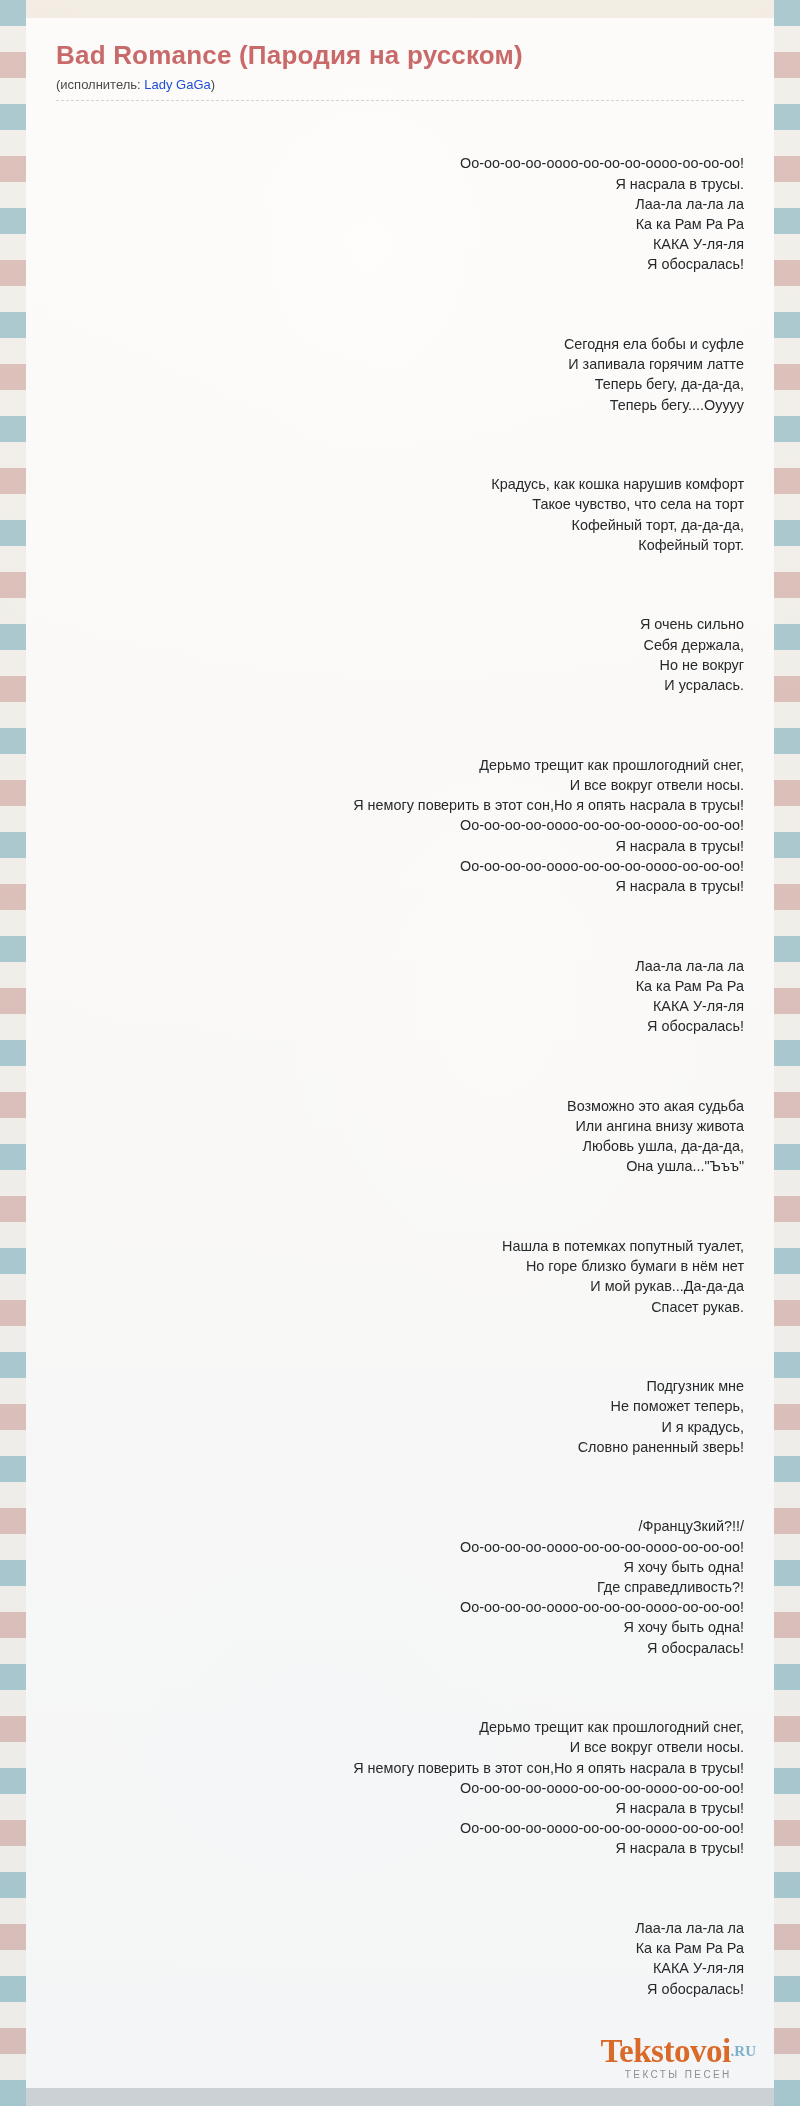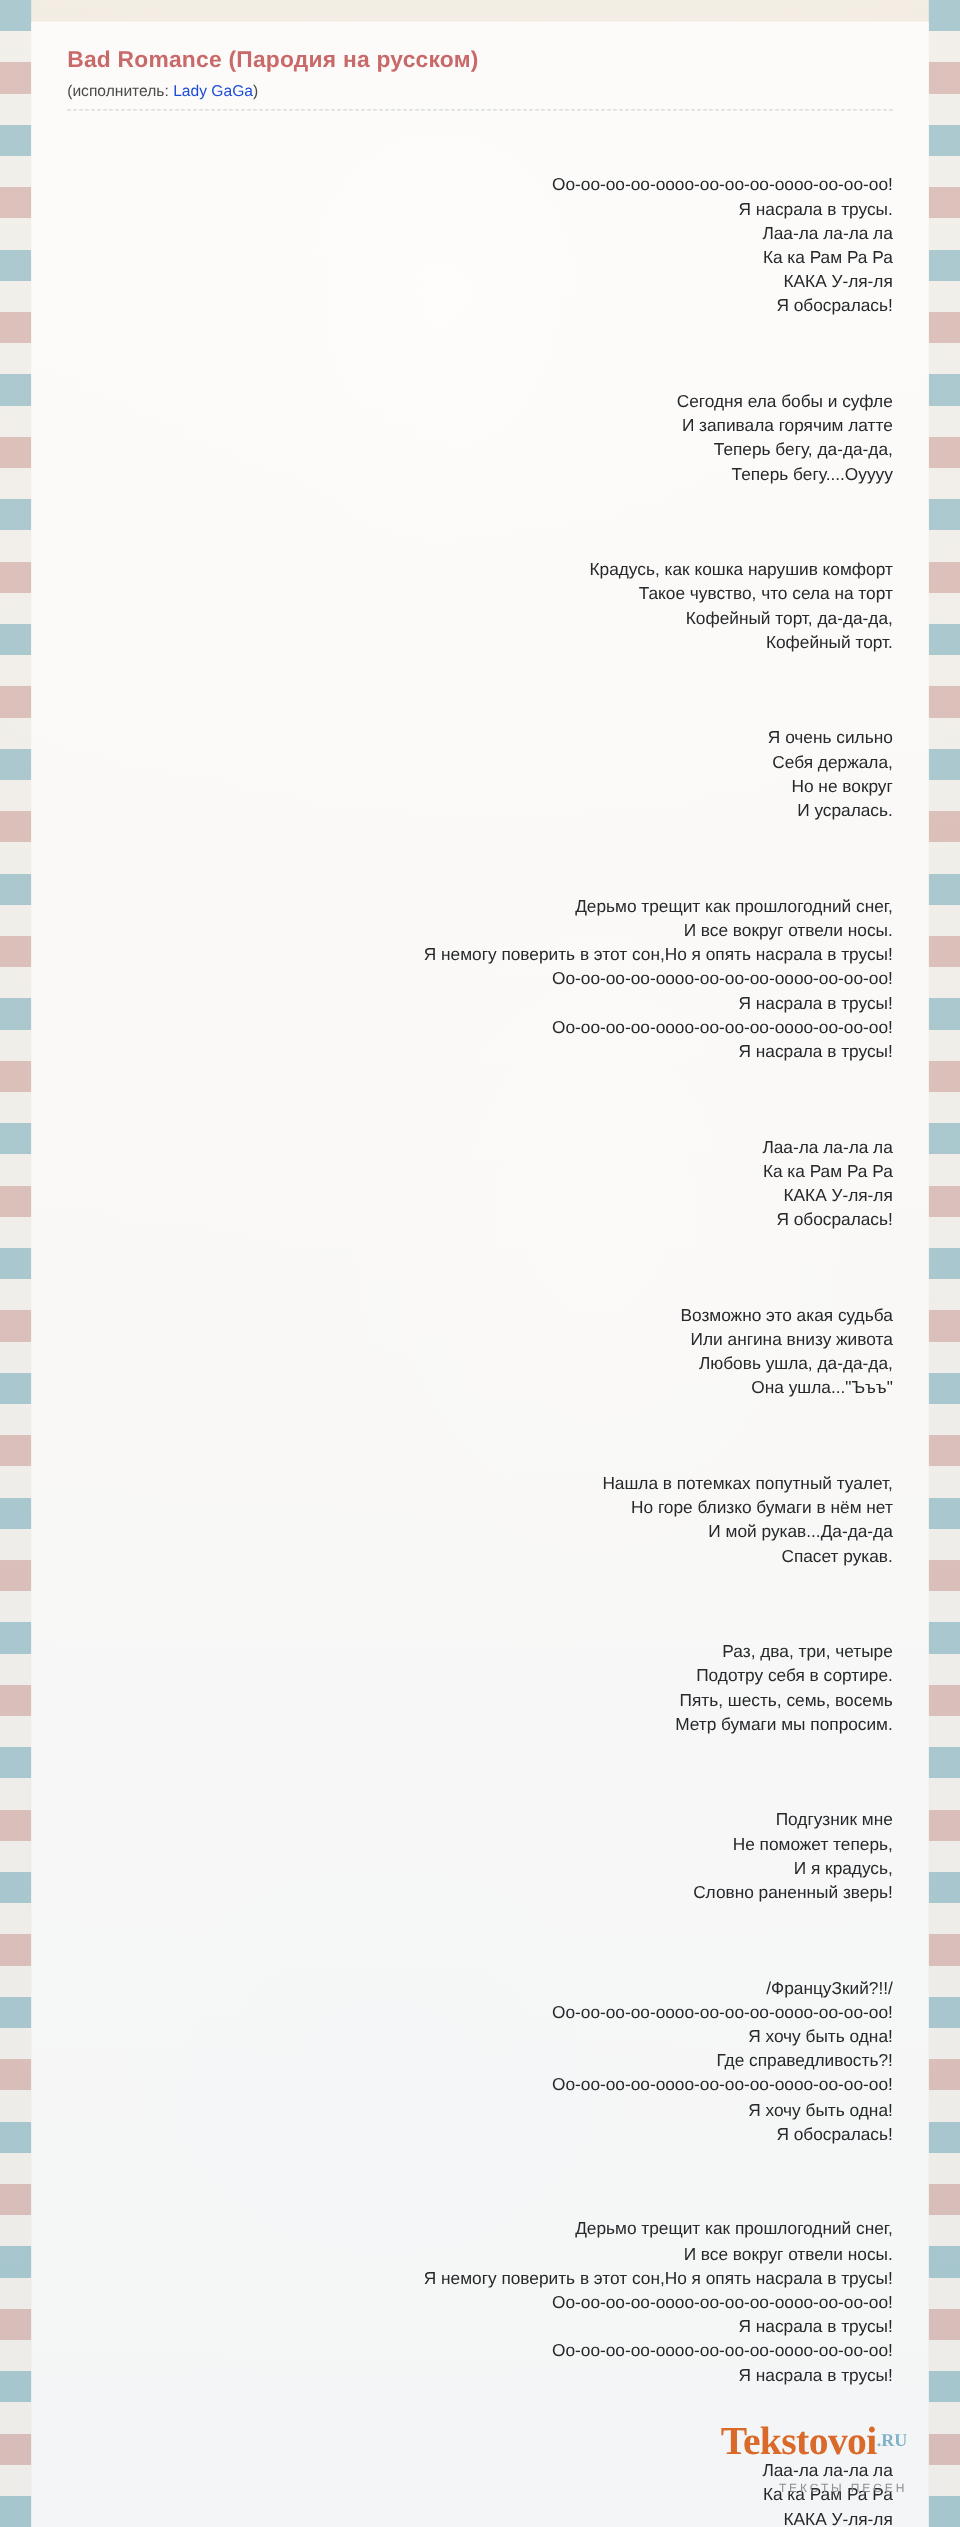--- a/index.html
+++ b/index.html
@@ -57,21 +57,21 @@
     top: 18px;
     width: 748px;
     min-height: 2070px;
     background: rgba(255,255,255,0.78);
     box-sizing: border-box;
     padding: 22px 30px 30px 30px;
   }
 
   .title {
     color: #c96a6a;
-    font-size: 19px;
+    font-size: 26px;
     font-weight: bold;
     margin: 0 0 6px 0;
     letter-spacing: 0.2px;
   }
   .performer {
     font-size: 13px;
     color: #4a4a4a;
     margin: 0 0 8px 0;
   }
   .performer a {
@@ -117,22 +117,21 @@
     font-size: 15px;
     color: #7fb2c9;
     font-weight: bold;
     vertical-align: super;
     font-family: "Liberation Serif", serif;
   }
   .logo-sub {
     font-size: 10px;
     color: #8b8f92;
     letter-spacing: 2.4px;
-    margin-top: 18px;
-    text-align: right;
+    margin-top: 2px;
   }
 </style>
 </head>
 <body>
 
 <div class="bg-photo"></div>
 <div class="stripes-left"></div>
 <div class="stripes-right"></div>
 
 <div class="sheet">
@@ -174,24 +173,20 @@
 КАКА У-ля-ля
 Я обосралась!</div>
     <div class="lyrics-block">Возможно это акая судьба
 Или ангина внизу живота
 Любовь ушла, да-да-да,
 Она ушла..."Ъъъ"</div>
     <div class="lyrics-block">Нашла в потемках попутный туалет,
 Но горе близко бумаги в нём нет
 И мой рукав...Да-да-да
 Спасет рукав.</div>
-    <div class="lyrics-block">Раз, два, три, четыре
-Подотру себя в сортире.
-Пять, шесть, семь, восемь
-Метр бумаги мы попросим.</div>
     <div class="lyrics-block">Подгузник мне
 Не поможет теперь,
 И я крадусь,
 Словно раненный зверь!</div>
     <div class="lyrics-block">/ФранцуЗкий?!!/
 Оо-оо-оо-оо-оооо-оо-оо-оо-оооо-оо-оо-оо!
 Я хочу быть одна!
 Где справедливость?!
 Оо-оо-оо-оо-оооо-оо-оо-оо-оооо-оо-оо-оо!
 Я хочу быть одна!

